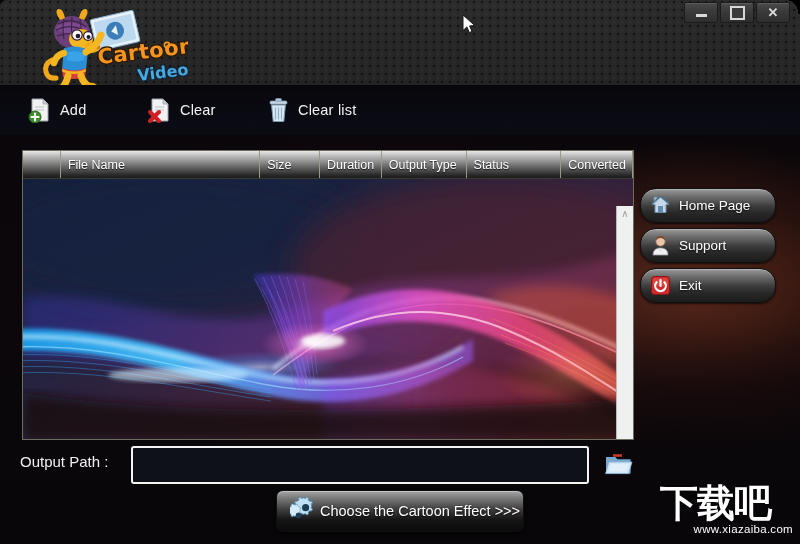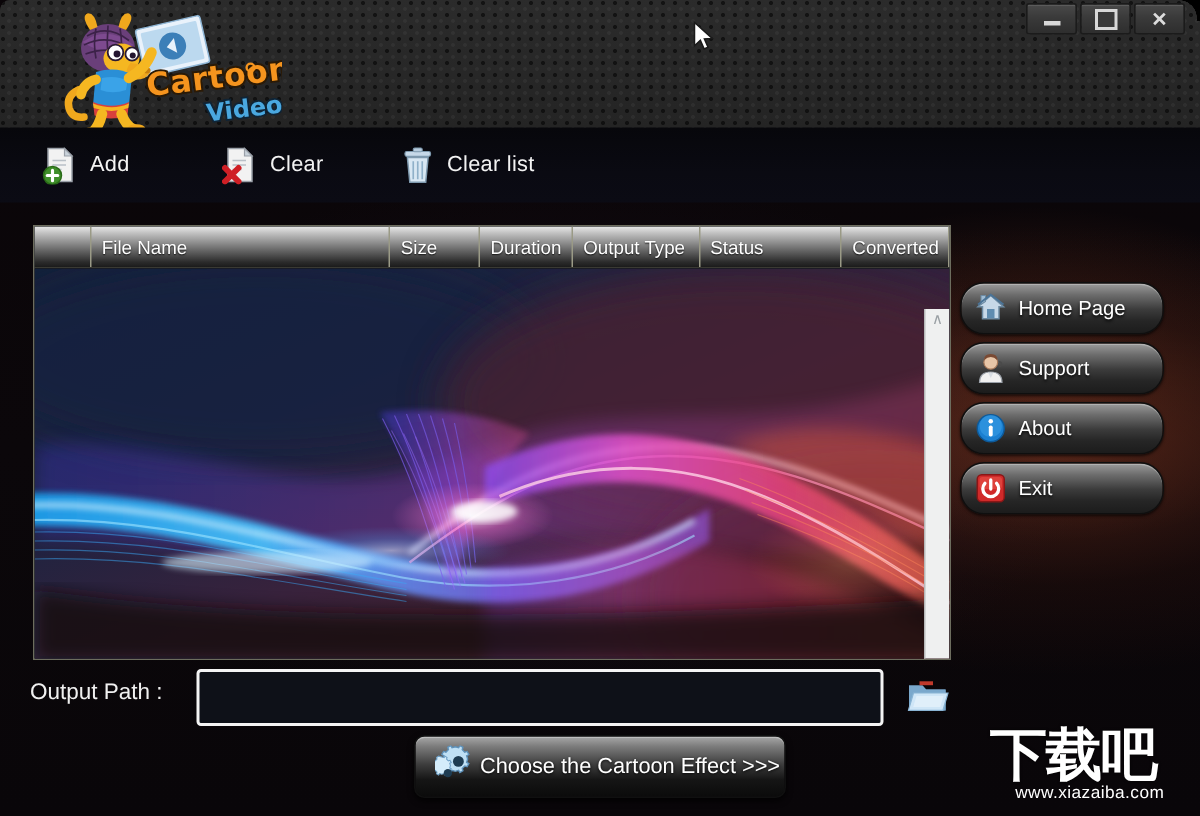--- a/index.html
+++ b/index.html
@@ -156,21 +156,21 @@
   .watermark{
     position:absolute;left:660px;top:484px;width:133px;height:58px;
     pointer-events:none;
   }
   .wm-cn{
     color:#fff;font-size:38px;line-height:38px;font-weight:bold;
     font-family:"DejaVu Sans",sans-serif;letter-spacing:-1px;
     text-shadow:0 0 2px rgba(0,0,0,.9);
   }
   .wm-url{
-    color:#fff;font-size:11.5px;text-align:center;letter-spacing:.3px;
+    color:#fff;font-size:11.5px;text-align:right;letter-spacing:.3px;
     margin-top:1px;
   }
 
   
   .cursor{position:absolute;left:462px;top:14px;pointer-events:none;}
 </style>
 </head>
 <body>
 
 <div class="app">
@@ -440,29 +440,20 @@
       <svg width="21" height="21" viewBox="0 0 21 21">
         <circle cx="10.5" cy="6.5" r="4.6" fill="#e8c6a8" stroke="#a8795a" stroke-width=".8"></circle>
         <path d="M6 5.2 q4.5 -4.5 9 0 q0 -4.2 -4.5 -4.2 q-4.5 0 -4.5 4.2z" fill="#7a4a33"></path>
         <path d="M3 20 q0 -7 7.5 -7 q7.5 0 7.5 7z" fill="#f0f0f0" stroke="#9aa0a8" stroke-width=".8"></path>
         <path d="M8.5 13 l2 4 l2 -4 q-2 1.2 -4 0z" fill="#d8dde2"></path>
         <path d="M16 6.2 a1.6 1.6 0 1 1 0 3.2" fill="none" stroke="#4a4a4a" stroke-width="1"></path>
       </svg>
       <span class="sb-label">Support</span>
     </div>
 
-    <div class="sbtn">
-      <svg width="21" height="21" viewBox="0 0 21 21">
-        <circle cx="10.5" cy="10.5" r="9" fill="#1b7fd0" stroke="#0d5a9a" stroke-width="1"></circle>
-        <circle cx="10.5" cy="9" r="7.4" fill="#3aa0e8" opacity=".55"></circle>
-        <circle cx="10.5" cy="5.8" r="1.5" fill="#fff"></circle>
-        <rect x="9.2" y="8.6" width="2.6" height="7.4" rx="1.2" fill="#fff"></rect>
-      </svg>
-      <span class="sb-label">About</span>
-    </div>
 
 
     <div class="sbtn">
       <svg width="21" height="21" viewBox="0 0 21 21">
         <rect x="1.5" y="1.5" width="18" height="18" rx="3" fill="#d02a2a" stroke="#8a1616" stroke-width="1"></rect>
         <rect x="3" y="3" width="15" height="8" rx="2" fill="#e8534a" opacity=".6"></rect>
         <path d="M10.5 5 v6" fill="none" stroke="#fff" stroke-width="2.2" stroke-linecap="round"></path>
         <path d="M6.6 7.2 a5.3 5.3 0 1 0 7.8 0" fill="none" stroke="#fff" stroke-width="2.2" stroke-linecap="round"></path>
       </svg>
       <span class="sb-label">Exit</span>

